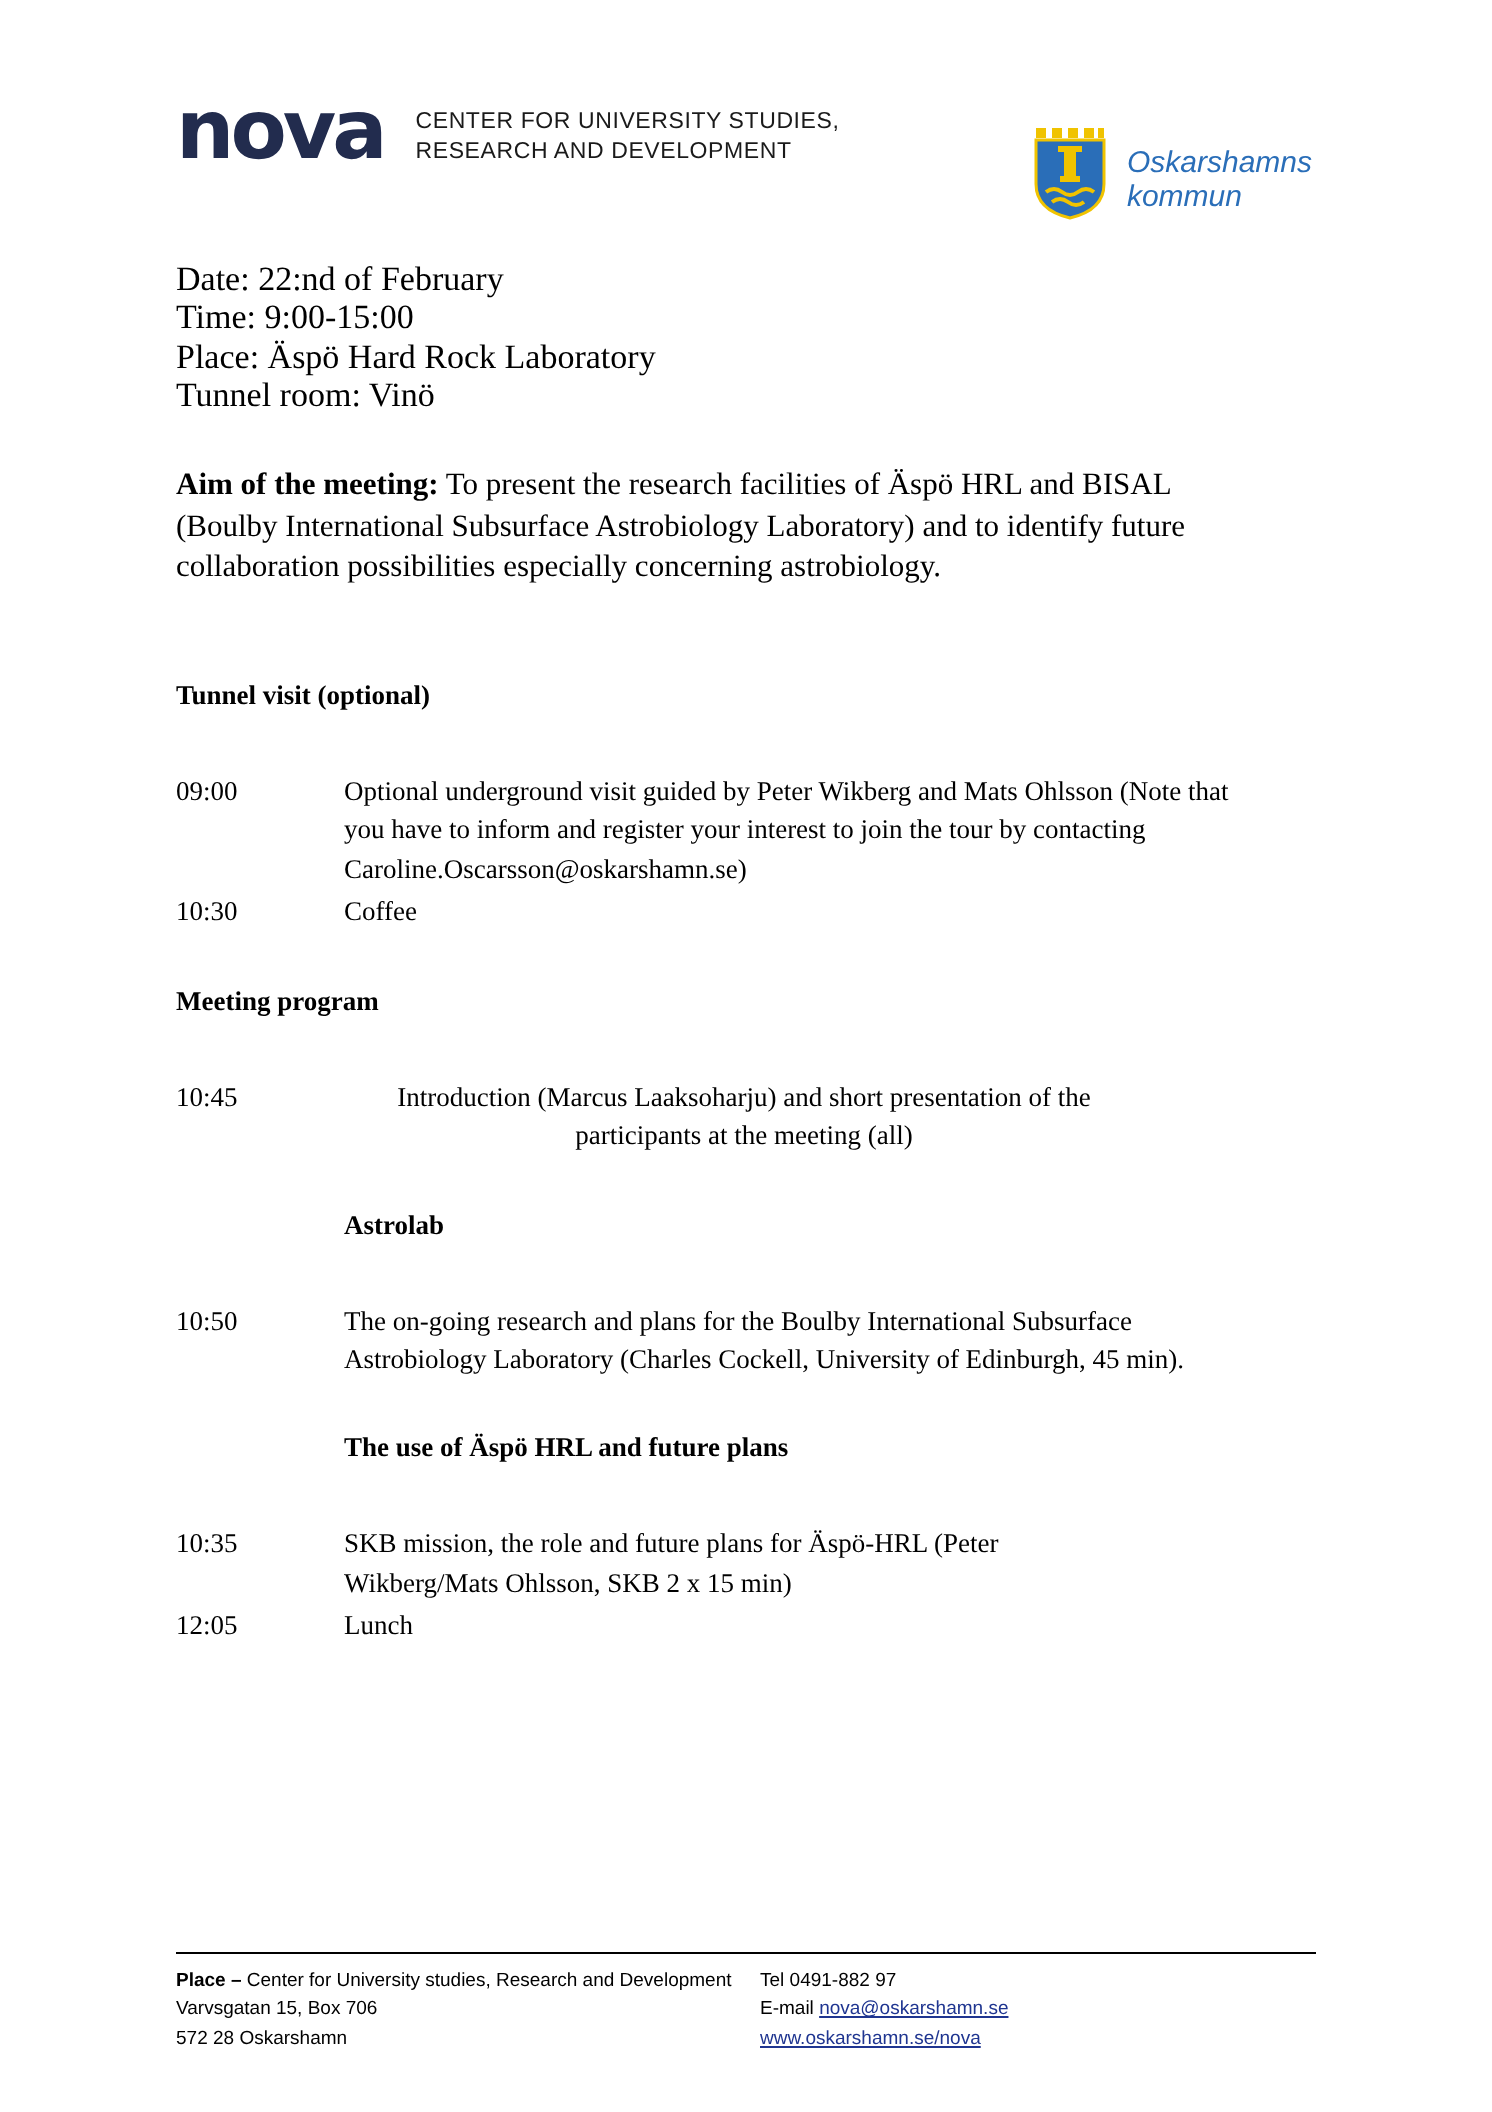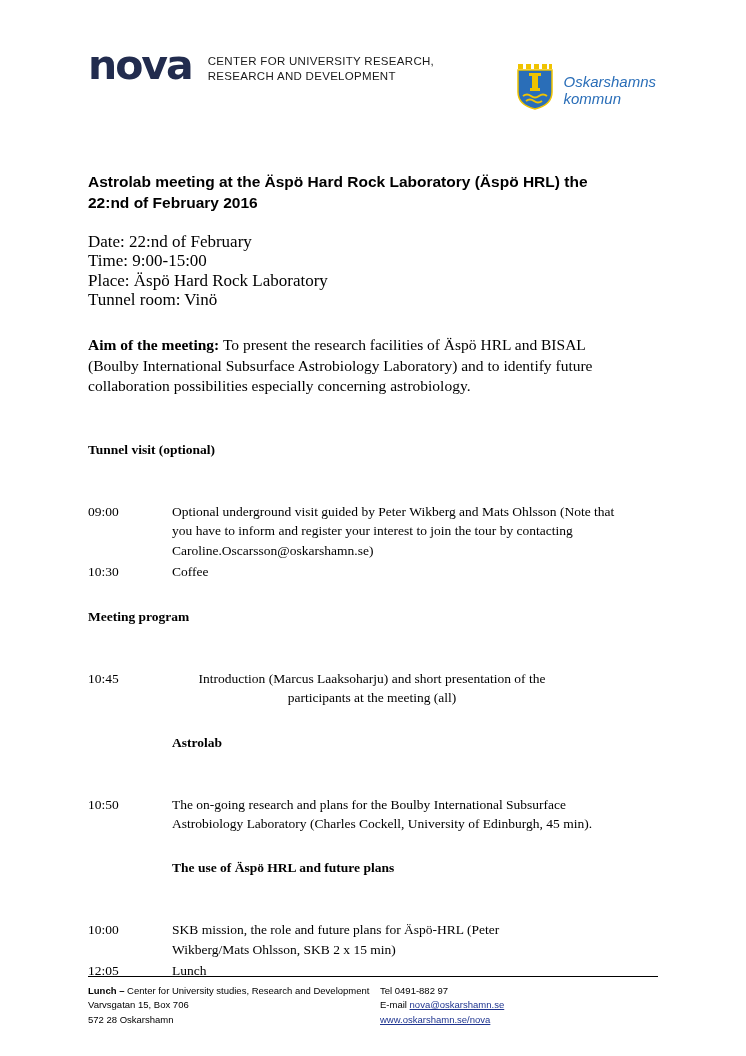--- a/index.html
+++ b/index.html
@@ -31,21 +31,21 @@
     font-size:15px;line-height:17px;}
   
   .title{margin-top:60px;font-family:"Liberation Sans", sans-serif;
     font-size:15.5px;font-weight:bold;line-height:21px;max-width:505px;}
   .meta{margin-top:19px;font-size:17px;line-height:19.3px;}
   .aim{margin-top:26px;font-size:15.5px;line-height:20.6px;max-width:518px;}
   .aim b{font-weight:bold;}
   
   .sec-h{font-weight:bold;font-size:13.5px;line-height:17px;margin-top:27px;}
   .sec-h.mt-lg{margin-top:44px;}
-  .row{display:flex;font-size:13.5px;line-height:19.3px;margin-top:44px;}
+  .row{display:flex;font-size:13.5px;line-height:19.3px;margin-top:30px;}
   .row + .row{margin-top:2px;}
   .row .time{flex:0 0 84px;}
   .row .desc{max-width:472px;}
   .desc.w-445{max-width:445px;}
   .desc.w-455{max-width:455px;}
   .desc.w-400{max-width:400px;text-align:center;}
   .desc.w-365{max-width:365px;}
   .sub-h{font-weight:bold;font-size:13.5px;line-height:17px;margin-left:84px;margin-top:26px;}
   
   .footer{position:absolute;left:88px;right:88px;top:976px;
@@ -57,21 +57,21 @@
 </style>
 </head>
 <body>
 
 <div class="page">
 
   <div class="header">
     <div class="nova-brand">
       <div class="nova-logo">nova</div>
       <div class="org-subtitle">
-        <div>CENTER FOR UNIVERSITY RESEARCH,</div>
+        <div>CENTER FOR UNIVERSITY STUDIES,</div>
         <div>RESEARCH AND DEVELOPMENT</div>
       </div>
     </div>
     <div class="kommun-brand">
       <svg width="40" height="48" viewBox="0 0 40 48" aria-hidden="true">
         <g fill="#f0c300">
           <rect x="3" y="1" width="5" height="5"></rect>
           <rect x="11" y="1" width="5" height="5"></rect>
           <rect x="19" y="1" width="5" height="5"></rect>
           <rect x="27" y="1" width="5" height="5"></rect>
@@ -86,21 +86,20 @@
         <path d="M8 33 q4 -3 8 0 q4 3 8 0 q4 -3 8 0" stroke="#f0c300" fill="none" stroke-width="2"></path>
         <path d="M11 38 q4 -3 8 0 q4 3 8 0" stroke="#f0c300" fill="none" stroke-width="2"></path>
       </svg>
       <div class="kommun-name">
         <div>Oskarshamns</div>
         <div>kommun</div>
       </div>
     </div>
   </div>
 
-  <h1 class="title">Astrolab meeting at the Äspö Hard Rock Laboratory (Äspö HRL) the 22:nd of February 2016</h1>
 
   <div class="meta">
     <div>Date: 22:nd of February</div>
     <div>Time: 9:00-15:00</div>
     <div>Place: Äspö Hard Rock Laboratory</div>
     <div>Tunnel room: Vinö</div>
   </div>
 
   <p class="aim"><b>Aim of the meeting:</b><span> To present the research facilities of Äspö HRL and BISAL (Boulby International Subsurface Astrobiology Laboratory) and to identify future collaboration possibilities especially concerning astrobiology.</span></p>
 
@@ -125,31 +124,31 @@
   <div class="sub-h">Astrolab</div>
 
   <div class="row">
     <div class="time">10:50</div>
     <div class="desc w-455">The on-going research and plans for the Boulby International Subsurface Astrobiology Laboratory  (Charles Cockell, University of Edinburgh, 45 min).</div>
   </div>
 
   <div class="sub-h">The use of Äspö HRL and future plans</div>
 
   <div class="row">
-    <div class="time">10:00</div>
+    <div class="time">10:35</div>
     <div class="desc w-365">SKB mission, the role and future plans for Äspö-HRL (Peter Wikberg/Mats Ohlsson, SKB 2 x 15 min)</div>
   </div>
   <div class="row">
     <div class="time">12:05</div>
     <div class="desc">Lunch</div>
   </div>
 
   <div class="footer">
     <div class="footer-left">
-      <div><b>Lunch –</b><span> Center for University studies, Research and Development</span></div>
+      <div><b>Place –</b><span> Center for University studies, Research and Development</span></div>
       <div>Varvsgatan 15, Box 706</div>
       <div>572 28 Oskarshamn</div>
     </div>
     <div class="footer-right">
       <div>Tel 0491-882 97</div>
       <div><span>E-mail </span><a href="#">nova@oskarshamn.se</a></div>
       <div><a href="#">www.oskarshamn.se/nova</a></div>
     </div>
   </div>
 

